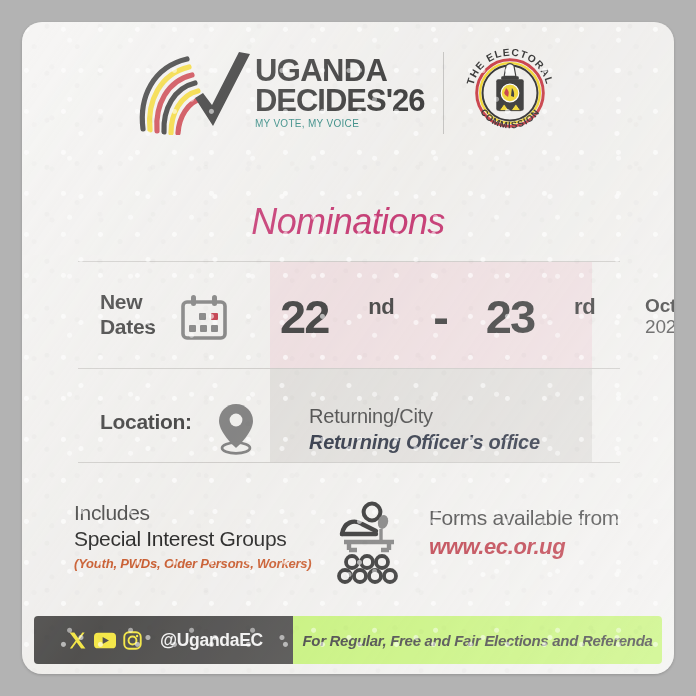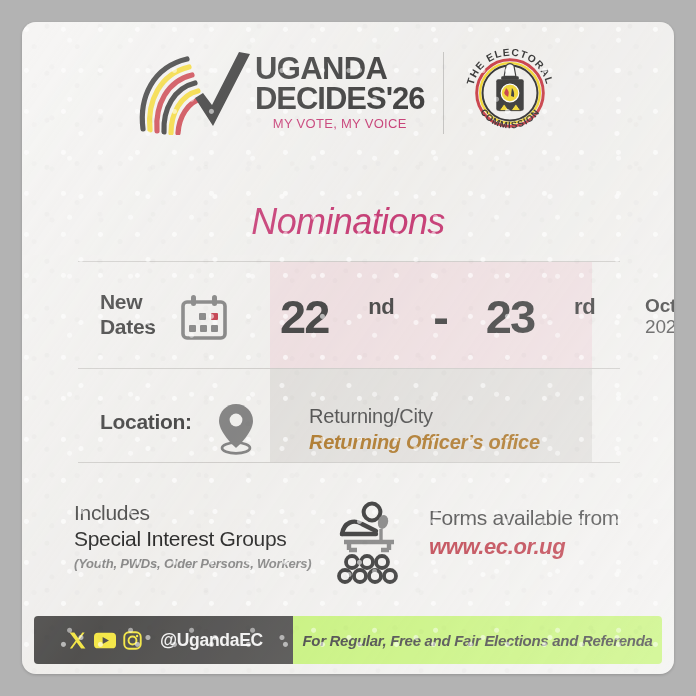--- a/index.html
+++ b/index.html
@@ -6,21 +6,21 @@
   body{
     width:696px;height:696px;
     background:#b3b3b3;
     font-family:"Liberation Sans", sans-serif;
     overflow:hidden;
   }
   .poster{
     position:absolute;left:22px;top:22px;
     width:652px;height:652px;
     background:#f0efed;
-    border-radius:14px;
+    border-radius:20px;
     overflow:hidden;
     box-shadow:0 1px 3px rgba(0,0,0,.18);
   }
   
   .poster:before{
     content:"";position:absolute;inset:0;
     background-image:
       radial-gradient(circle at 12% 18%, rgba(255,255,255,.85) 0 2px, transparent 3px),
       radial-gradient(circle at 47% 9%, rgba(0,0,0,.022) 0 2px, transparent 3px),
       radial-gradient(circle at 78% 31%, rgba(255,255,255,.7) 0 2px, transparent 3px),
@@ -45,22 +45,22 @@
   .ud-words{margin-left:2px;}
   .ud-l1{
     font-size:31px;font-weight:bold;color:#161616;
     letter-spacing:-.6px;line-height:.92;
   }
   .ud-l2{
     font-size:31px;font-weight:bold;color:#161616;
     letter-spacing:-1px;line-height:.96;
   }
   .ud-l3{
-    font-size:13px;color:#be185d;letter-spacing:.3px;
-    margin-top:2px;text-align:center;
+    font-size:10px;color:#0f766e;letter-spacing:.3px;
+    margin-top:2px;text-align:left;
   }
   .vdiv{
     width:1.5px;height:82px;background:#bdbcba;
     margin:0 17px 0 18px;
   }
   .ec-seal{width:98px;height:98px;flex:none;}
 
   
   .title-main{
     position:absolute;top:142px;left:0;width:100%;
@@ -111,27 +111,27 @@
   .d-m1{font-size:19px;font-weight:bold;color:#262626;letter-spacing:-.2px;}
   .d-m2{font-size:19px;color:#3b3b3b;letter-spacing:-.2px;}
 
   .lbl-loc{
     position:absolute;left:78px;top:388px;z-index:3;
     font-size:21px;font-weight:bold;color:#1f1f1f;letter-spacing:-.3px;
   }
   .ico-pin{position:absolute;left:194px;top:380px;width:40px;height:55px;z-index:3;}
   .loc-val{position:absolute;left:287px;top:382px;z-index:3;line-height:1.28;}
   .loc-1{font-size:20px;color:#303030;letter-spacing:-.2px;}
-  .loc-2{font-size:20px;font-weight:bold;font-style:italic;color:#a16207;letter-spacing:-.3px;}
+  .loc-2{font-size:20px;font-weight:bold;font-style:italic;color:#0f172a;letter-spacing:-.3px;}
 
   
   .incl{position:absolute;left:52px;top:478px;z-index:3;line-height:1.26;}
   .incl-1{font-size:21px;color:#2d2d2d;letter-spacing:-.3px;}
   .incl-2{font-size:21px;color:#000000;letter-spacing:-.3px;}
-  .incl-3{font-size:13px;font-style:italic;font-weight:bold;color:#737373;margin-top:3px;letter-spacing:-.2px;}
+  .incl-3{font-size:13px;font-style:italic;font-weight:bold;color:#c2410c;margin-top:3px;letter-spacing:-.2px;}
 
   .ico-podium{position:absolute;left:310px;top:478px;width:76px;height:84px;z-index:3;}
 
   .forms{position:absolute;left:407px;top:482px;z-index:3;line-height:1.3;}
   .forms-1{font-size:21px;color:#2d2d2d;letter-spacing:-.3px;}
   .forms-2{font-size:22px;font-weight:bold;font-style:italic;color:#b41f2e;letter-spacing:-.4px;margin-top:2px;}
 
   
   .footer{
     position:absolute;left:12px;top:594px;

